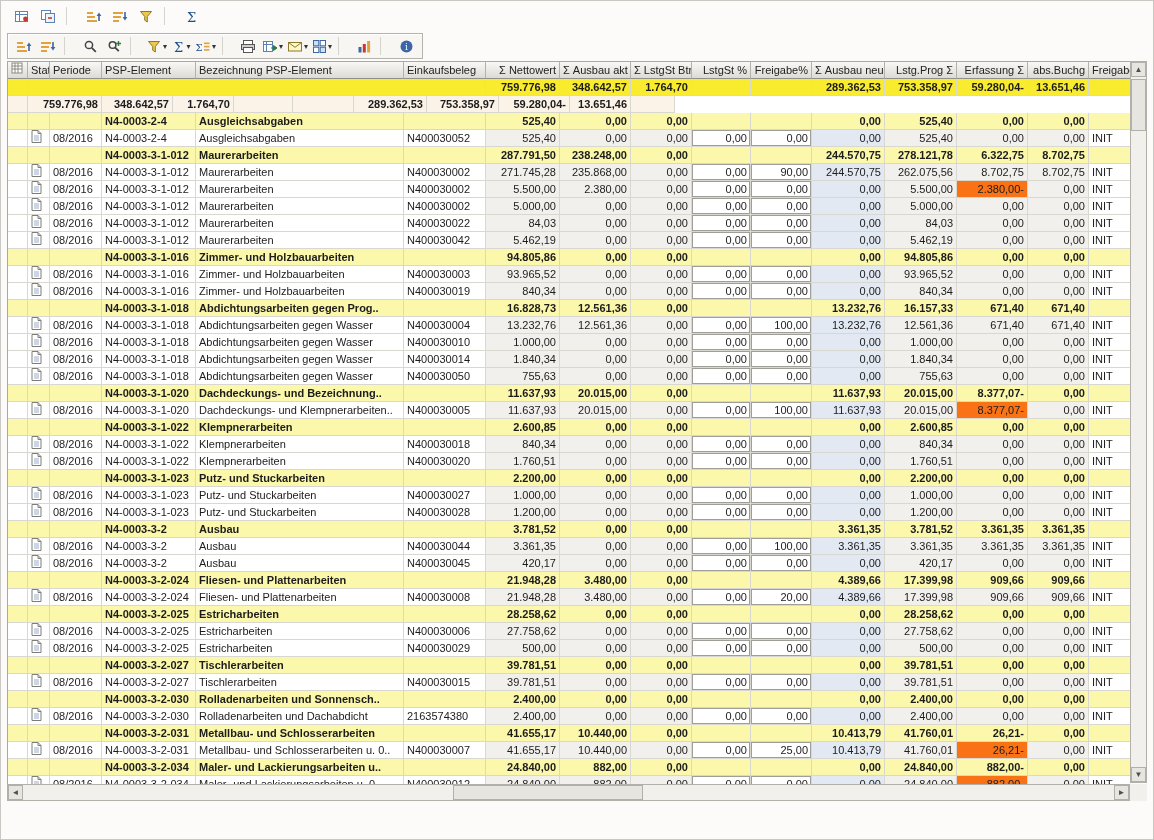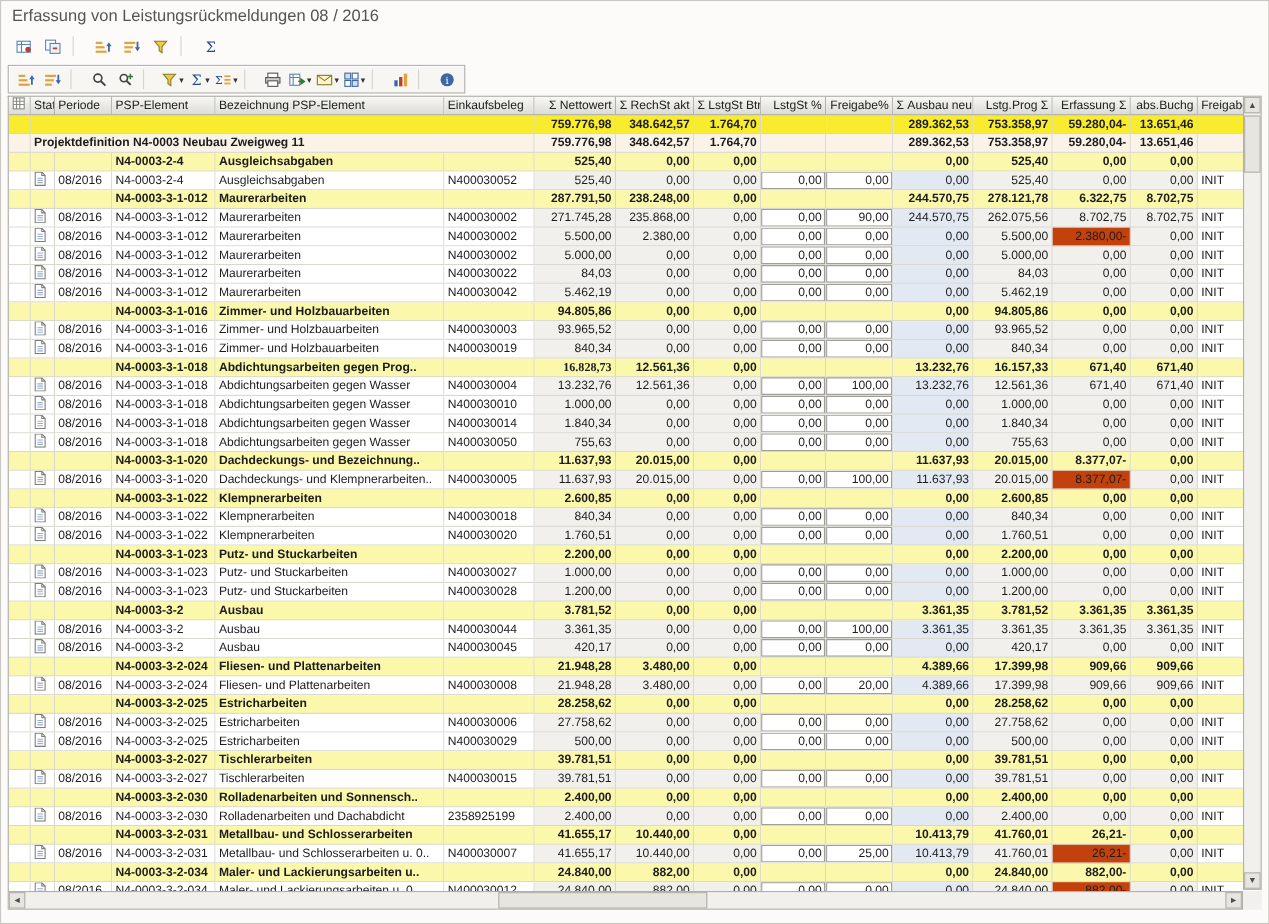--- a/index.html
+++ b/index.html
@@ -26,21 +26,21 @@
   .cell{height:17px;line-height:16px;font-size:11px;padding:0 3px;box-sizing:border-box;
         overflow:hidden;white-space:nowrap;border-right:1px solid #d8d7d0;
         border-bottom:1px solid #d8d7d0;color:#1c1c1c;flex:none;}
   .hdr .cell{background:linear-gradient(#f8f8f6,#dcdbd5);border-right:1px solid #b2b1aa;
              border-bottom:1px solid #90908a;color:#222;}
   .num{text-align:right;}
   .r-det .cell{background:#ffffff;}
   .r-det .ro{background:#f1f0ec;}
   .r-det .neu{background:#e2e9f3;}
   .r-det .edit{background:#ffffff;box-shadow:inset 0 0 0 1px #9f9e99;}
-  .r-det .negc{background:#c2410c;}
+  .r-det .negc{background:#f97316;}
   .r-sub .cell{background:#fcf8ab;font-weight:bold;}
   .r-total .cell{background:#f9ec2e;font-weight:bold;}
   .r-project .cell{background:#fbf3e7;font-weight:bold;}
   .merged{text-align:left;}
   .vscroll{width:17px;height:722px;display:flex;flex-direction:column;background:#f1f0ec;
            border:1px solid #b1b0a9;box-sizing:border-box;}
   .sbtn{width:15px;height:15px;background:#e6e5e0;border:1px solid #b1b0a9;
         font-size:8px;color:#4e4e4a;display:flex;align-items:center;justify-content:center;
         box-sizing:border-box;flex:none;}
   .vtrack{flex:1;position:relative;}
@@ -51,23 +51,20 @@
            border:1px solid #b1b0a9;box-sizing:border-box;align-items:center;}
   .htrack{flex:1;position:relative;height:15px;}
   .hthumb{position:absolute;left:430px;top:0;width:190px;height:15px;background:#e6e5e0;
           border:1px solid #b1b0a9;box-sizing:border-box;}
   .corner{width:17px;height:17px;background:#f1f0ec;}
 </style>
 </head>
 <body>
 
 <div class="window">
-  <div class="titlebar">
-    <span class="title">Erfassung von Leistungsrückmeldungen 08 / 2016</span>
-  </div>
   <div class="toolbar1" id="toolbar1">
       <span class="tbtn">
         <span class="ticon">
           <svg width="16" height="15" viewBox="0 0 16 15">
             <rect x="1.5" y="2.5" width="12" height="10" fill="#fff" stroke="#5b84b5"></rect>
             <path d="M1.5 5.5h12M5.5 2.5v10" stroke="#5b84b5" fill="none"></path>
             <circle cx="11.5" cy="10" r="2.4" fill="#c23b2e"></circle>
           </svg>
         </span>
       </span>
@@ -257,21 +254,21 @@
             <div class="cell" style="width: 20px;"><svg width="12" height="12" viewBox="0 0 12 12">
                 <rect x="1" y="1" width="10" height="10" fill="#fff" stroke="#8a8a84"></rect>
                 <path d="M1 4h10M1 7h10M4 1v10M7 1v10" stroke="#8a8a84" fill="none"></path>
               </svg></div>
             <div class="cell" style="width: 22px;">Stat</div>
             <div class="cell" style="width: 52px;">Periode</div>
             <div class="cell" style="width: 94px;">PSP-Element</div>
             <div class="cell" style="width: 208px;">Bezeichnung PSP-Element</div>
             <div class="cell" style="width: 82px;">Einkaufsbeleg</div>
             <div class="cell num" style="width: 74px;">Σ Nettowert</div>
-            <div class="cell num" style="width: 71px;">Σ RechSt akt</div>
+            <div class="cell num" style="width: 71px;">Σ Ausbau akt</div>
             <div class="cell num" style="width: 61px;">Σ LstgSt Btr</div>
             <div class="cell num" style="width: 59px;">LstgSt %</div>
             <div class="cell num" style="width: 61px;">Freigabe%</div>
             <div class="cell num" style="width: 73px;">Σ Ausbau neu</div>
             <div class="cell num" style="width: 72px;">Lstg.Prog Σ</div>
             <div class="cell num" style="width: 71px;">Erfassung Σ</div>
             <div class="cell num" style="width: 61px;">abs.Buchg</div>
             <div class="cell" style="width: 44px;">Freigabe</div>
           </div>
           <div class="row r-total">
@@ -283,21 +280,20 @@
             <div class="cell num" style="width: 59px;"></div>
             <div class="cell num" style="width: 61px;"></div>
             <div class="cell num" style="width: 73px;">289.362,53</div>
             <div class="cell num" style="width: 72px;">753.358,97</div>
             <div class="cell num" style="width: 71px;">59.280,04-</div>
             <div class="cell num" style="width: 61px;">13.651,46</div>
             <div class="cell frei" style="width: 44px;"></div>
           </div>
           <div class="row r-project">
             <div class="cell sel" style="width: 20px;"></div>
-            <div class="cell merged" style="width: 458px;">Projektdefinition N4-0003 Neubau Zweigweg 11</div>
             <div class="cell num" style="width: 74px;">759.776,98</div>
             <div class="cell num" style="width: 71px;">348.642,57</div>
             <div class="cell num" style="width: 61px;">1.764,70</div>
             <div class="cell num" style="width: 59px;"></div>
             <div class="cell num" style="width: 61px;"></div>
             <div class="cell num" style="width: 73px;">289.362,53</div>
             <div class="cell num" style="width: 72px;">753.358,97</div>
             <div class="cell num" style="width: 71px;">59.280,04-</div>
             <div class="cell num" style="width: 61px;">13.651,46</div>
             <div class="cell frei" style="width: 44px;"></div>
@@ -532,21 +528,21 @@
             <div class="cell num ro" style="width: 61px;">0,00</div>
             <div class="cell frei" style="width: 44px;">INIT</div>
           </div>
           <div class="row r-sub">
             <div class="cell sel" style="width: 20px;"></div>
             <div class="cell stat" style="width: 22px;"></div>
             <div class="cell" style="width: 52px;"></div>
             <div class="cell" style="width: 94px;">N4-0003-3-1-018</div>
             <div class="cell" style="width: 208px;">Abdichtungsarbeiten gegen Prog..</div>
             <div class="cell" style="width: 82px;"></div>
-            <div class="cell num" style="width: 74px; font-family: Liberation Serif, serif;">16.828,73</div>
+            <div class="cell num" style="width: 74px;">16.828,73</div>
             <div class="cell num" style="width: 71px;">12.561,36</div>
             <div class="cell num" style="width: 61px;">0,00</div>
             <div class="cell num" style="width: 59px;"></div>
             <div class="cell num" style="width: 61px;"></div>
             <div class="cell num" style="width: 73px;">13.232,76</div>
             <div class="cell num" style="width: 72px;">16.157,33</div>
             <div class="cell num" style="width: 71px;">671,40</div>
             <div class="cell num" style="width: 61px;">671,40</div>
             <div class="cell frei" style="width: 44px;"></div>
           </div>
@@ -1027,21 +1023,21 @@
           <div class="row r-det">
             <div class="cell sel" style="width: 20px;"></div>
             <div class="cell stat" style="width: 22px;"><svg width="11" height="13" viewBox="0 0 11 13">
                 <path d="M1 0.5h6l3 3V12.5H1z" fill="#fff" stroke="#7d7d77"></path>
                 <path d="M7 0.5v3h3" fill="none" stroke="#7d7d77"></path>
                 <path d="M3 6h5M3 8h5M3 10h5" stroke="#9aaccc"></path>
               </svg></div>
             <div class="cell" style="width: 52px;">08/2016</div>
             <div class="cell" style="width: 94px;">N4-0003-3-2-030</div>
             <div class="cell" style="width: 208px;">Rolladenarbeiten und Dachabdicht</div>
-            <div class="cell" style="width: 82px;">2358925199</div>
+            <div class="cell" style="width: 82px;">2163574380</div>
             <div class="cell num ro" style="width: 74px;">2.400,00</div>
             <div class="cell num ro" style="width: 71px;">0,00</div>
             <div class="cell num ro" style="width: 61px;">0,00</div>
             <div class="cell num edit" style="width: 59px;">0,00</div>
             <div class="cell num edit" style="width: 61px;">0,00</div>
             <div class="cell num neu" style="width: 73px;">0,00</div>
             <div class="cell num ro" style="width: 72px;">2.400,00</div>
             <div class="cell num ro" style="width: 71px;">0,00</div>
             <div class="cell num ro" style="width: 61px;">0,00</div>
             <div class="cell frei" style="width: 44px;">INIT</div>

